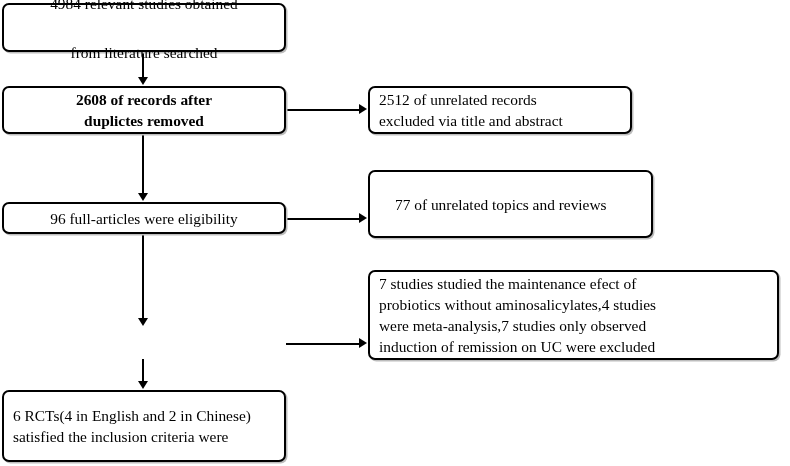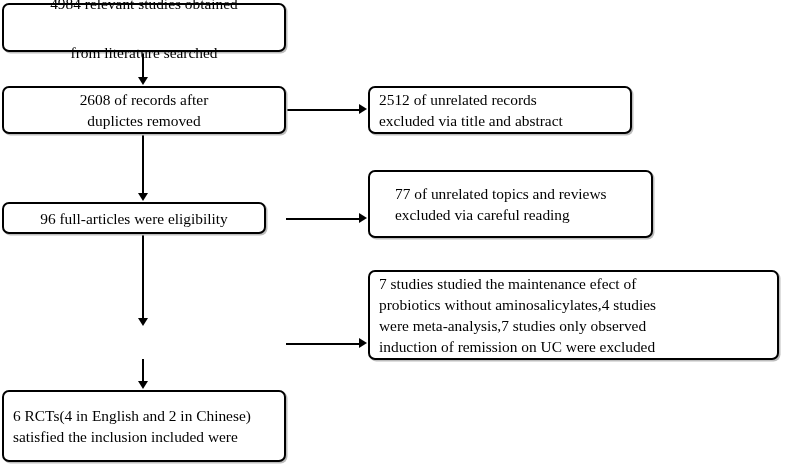--- a/index.html
+++ b/index.html
@@ -93,45 +93,44 @@
   <div class="arrow-right" style="left:359px; top:213px;"></div>
 
   <div class="hline" style="left:286px; top:343px; width:74px;"></div>
   <div class="arrow-right" style="left:359px; top:338px;"></div>
 
   <div class="node center" style="left:2px; top:3px; width:284px; height:49px;gap:28px;">
     <span class="line">4984 relevant studies obtained</span>
     <span class="line">from literature searched</span>
   </div>
 
-  <div class="node center" style="left:2px; top:86px; width:284px; height:48px;">
+  <div class="node center" style="left:2px; top:86px; width:284px; height:48px;font-weight:bold;">
     <span class="line">2608 of records after</span>
     <span class="line">duplictes removed</span>
   </div>
 
   <div class="node left" style="left:368px; top:86px; width:264px; height:48px;">
     <span class="line">2512 of unrelated records</span>
     <span class="line">excluded via title and abstract</span>
   </div>
 
-  <div class="node center" style="left:2px; top:202px; width:264px; height:32px;">
+  <div class="node center" style="left:2px; top:202px; width:284px; height:32px;">
     <span class="line">96 full-articles were eligibility</span>
   </div>
 
   <div class="node left" style="left:368px; top:170px; width:285px; height:68px;padding-left:16px;">
     <span class="line">77 of unrelated topics and reviews</span>
-    <span class="line">excluded via careful reading</span>
   </div>
 
 
   <div class="node left" style="left:368px; top:270px; width:411px; height:90px;">
     <span class="line">7 studies studied the maintenance efect of</span>
     <span class="line">probiotics without aminosalicylates,4 studies</span>
     <span class="line">were meta-analysis,7 studies only observed</span>
     <span class="line">induction of remission on UC were excluded</span>
   </div>
 
   <div class="node left" style="left:2px; top:390px; width:284px; height:72px;">
     <span class="line">6 RCTs(4 in English and 2 in Chinese)</span>
-    <span class="line">satisfied the inclusion included were</span>
+    <span class="line">satisfied the inclusion criteria were</span>
   </div>
 
 </div>
 
 </body></html>

